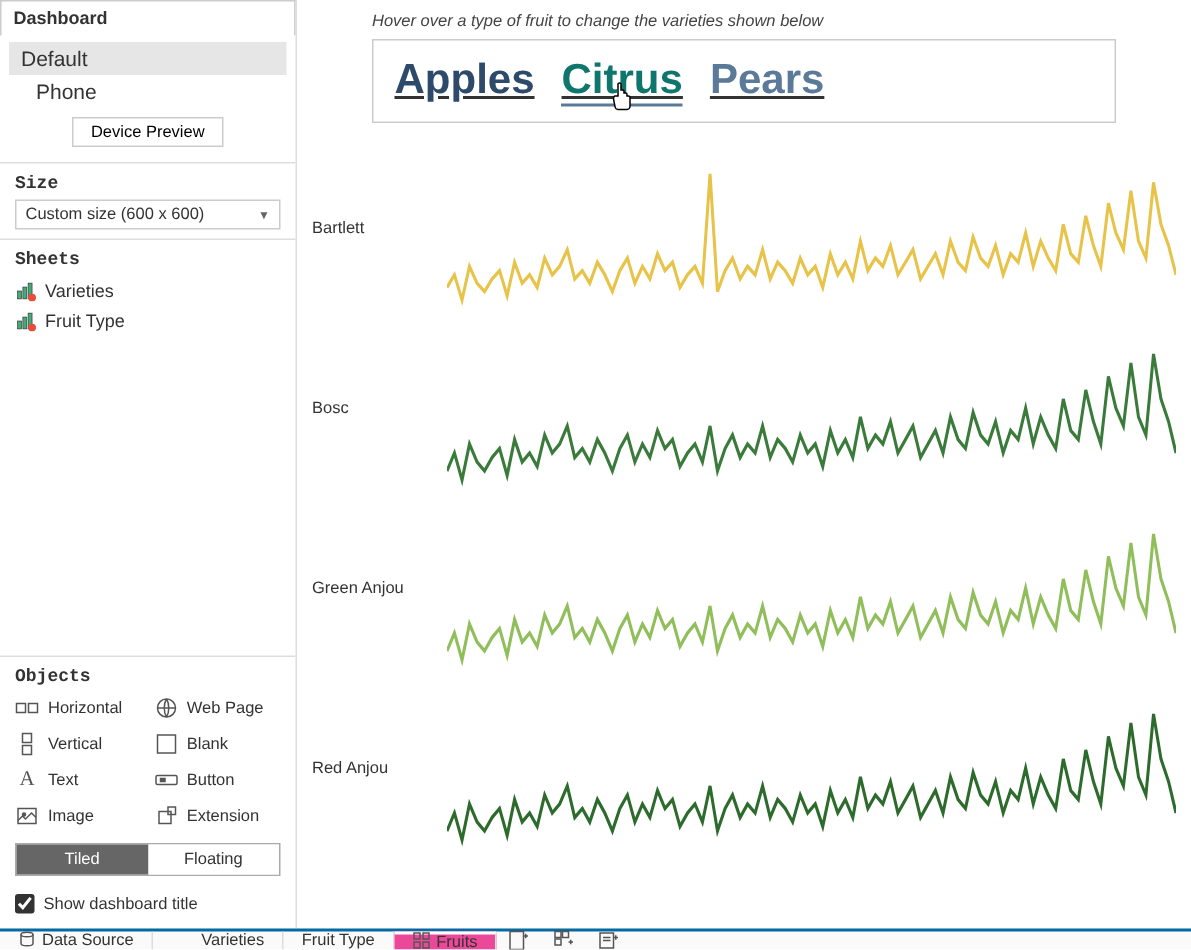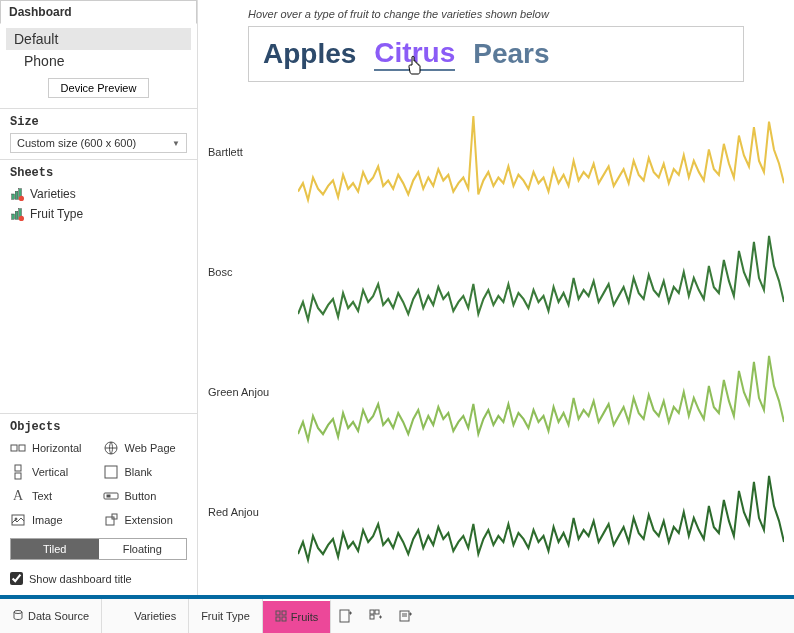--- a/index.html
+++ b/index.html
@@ -24,29 +24,29 @@
 .objects-grid { display: grid; grid-template-columns: 1fr 1fr; gap: 4px 8px; }
 .object-item { display: flex; align-items: center; gap: 6px; font-size: 11px; cursor: pointer; padding: 2px 0; }
 .obj-icon { width: 16px; height: 16px; display: inline-flex; align-items: center; justify-content: center; color: #555; }
 .toggle-group { display: flex; border: 1px solid #aaa; margin: 8px 0; }
 .toggle-btn { flex: 1; padding: 4px; font-size: 11px; text-align: center; cursor: pointer; background: #fff; }
 .toggle-btn.active { background: #666; color: #fff; }
 .checkbox-row { display: flex; align-items: center; gap: 6px; font-size: 11px; padding: 4px 0; }
 .checkbox-row input { accent-color: #333; }
 .canvas { flex: 1; display: flex; flex-direction: column; padding: 6px 10px; overflow: hidden; }
 .hint { font-style: italic; font-size: 11px; color: #444; padding: 2px 40px; }
-.fruit-header { border: 1px solid #ccc; margin: 4px 40px 10px 40px; padding: 10px 14px; display: flex; gap: 18px; align-items: center; position: relative; }
+.fruit-header { border: 1px solid #ccc; margin: 4px 40px 10px 40px; padding: 10px 14px; display: flex; gap: 18px; position: relative; text-decoration: underline; }
 .fruit-title { font-size: 28px; font-weight: bold; }
-.fruit-title.hover { color: #8b5cf6; border-bottom: 2px solid #5b7a99; position: relative; }
+.fruit-title.hover { color: #0f766e; border-bottom: 2px solid #5b7a99; position: relative; }
 .cursor-icon { position: absolute; bottom: -10px; left: 50%; transform: translateX(-50%); font-size: 16px; color: #000; }
 .charts { flex: 1; display: flex; flex-direction: column; }
 .chart-row { display: flex; align-items: center; height: 120px; }
 .chart-label { width: 90px; font-size: 11px; color: #333; }
 .chart-svg { flex: 1; height: 100%; }
-.bottom-bar { display: flex; align-items: flex-end; border-top: 4px solid #0369a1; height: 38px; background: #fafafa; }
+.bottom-bar { display: flex; align-items: flex-end; border-top: 2px solid #0369a1; height: 14px; background: #fafafa; }
 .bottom-tab { padding: 0 12px; font-size: 11px; height: 100%; display: flex; align-items: center; border-right: 1px solid #ddd; cursor: pointer; gap: 4px; }
 .bottom-tab.active { background: #ec4899; border-top: 2px solid #fff; margin-top: -1px; }
 .bottom-icon-btn { padding: 0 8px; cursor: pointer; display: flex; align-items: center; height: 100%; }
 .flex-spacer { flex: 1; }
 .dropdown-caret { font-size: 8px; color: #666; }
 .layout-icon { font-size: 10px; color: #666; }
 </style>
 </head>
 <body>
 

